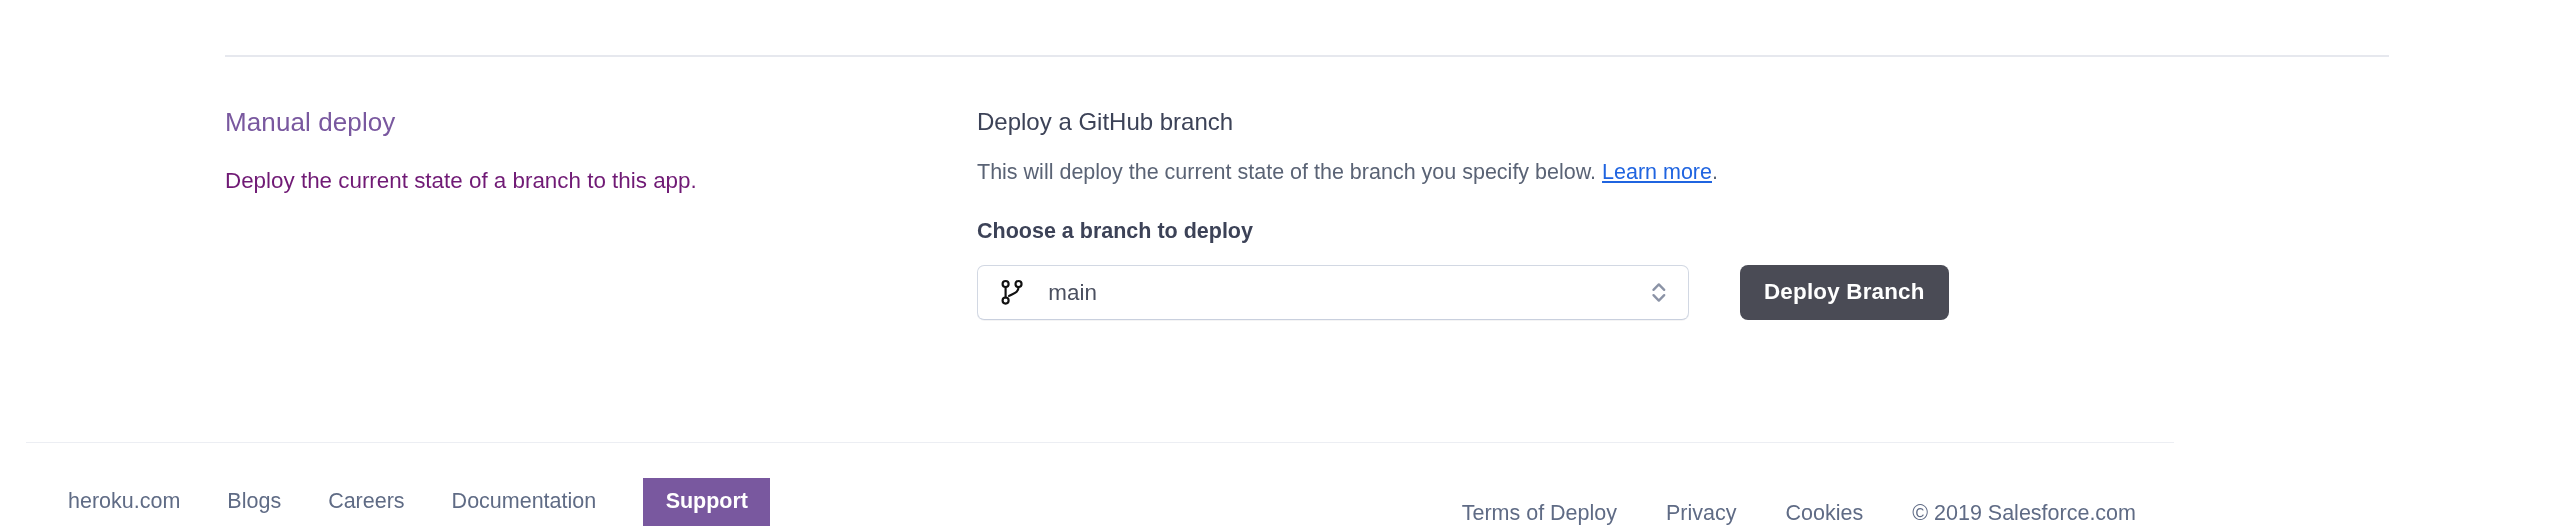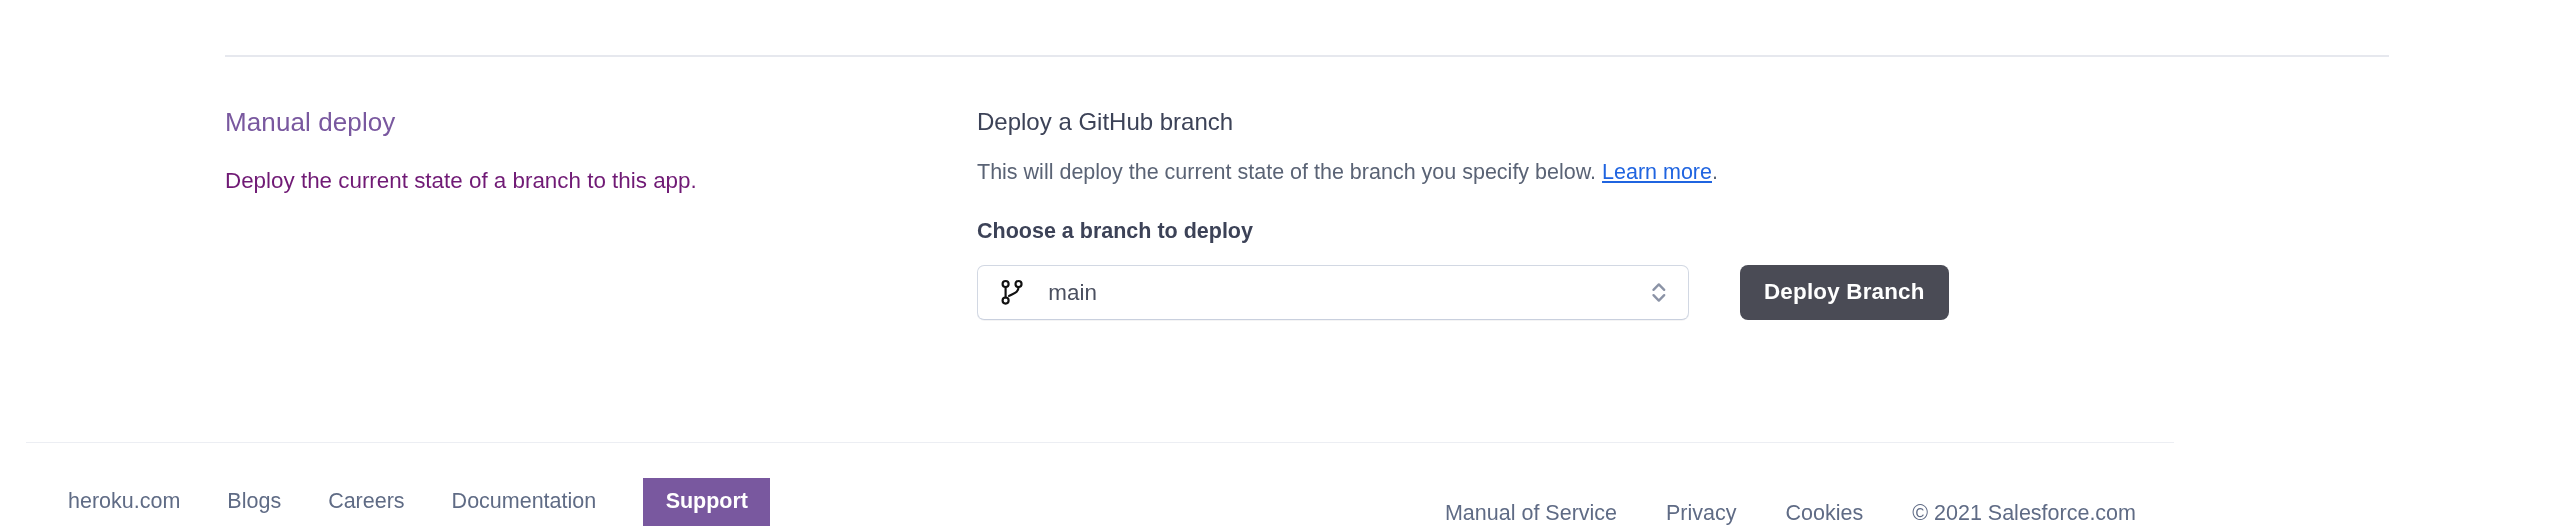--- a/index.html
+++ b/index.html
@@ -274,22 +274,22 @@
 
     <div class="footer-left">
       <a class="footer-link" href="#">heroku.com</a>
       <a class="footer-link" href="#">Blogs</a>
       <a class="footer-link" href="#">Careers</a>
       <a class="footer-link" href="#">Documentation</a>
       <button class="support-btn">Support</button>
     </div>
 
     <div class="footer-right">
-      <a class="footer-link" href="#">Manual of Service</a>
+      <a class="footer-link" href="#">Terms of Deploy</a>
       <a class="footer-link" href="#">Privacy</a>
       <a class="footer-link" href="#">Cookies</a>
-      <span class="copyright">© 2021 Salesforce.com</span>
+      <span class="copyright">© 2019 Salesforce.com</span>
     </div>
 
   </div>
 
 </div>
 
 
 </body></html>

